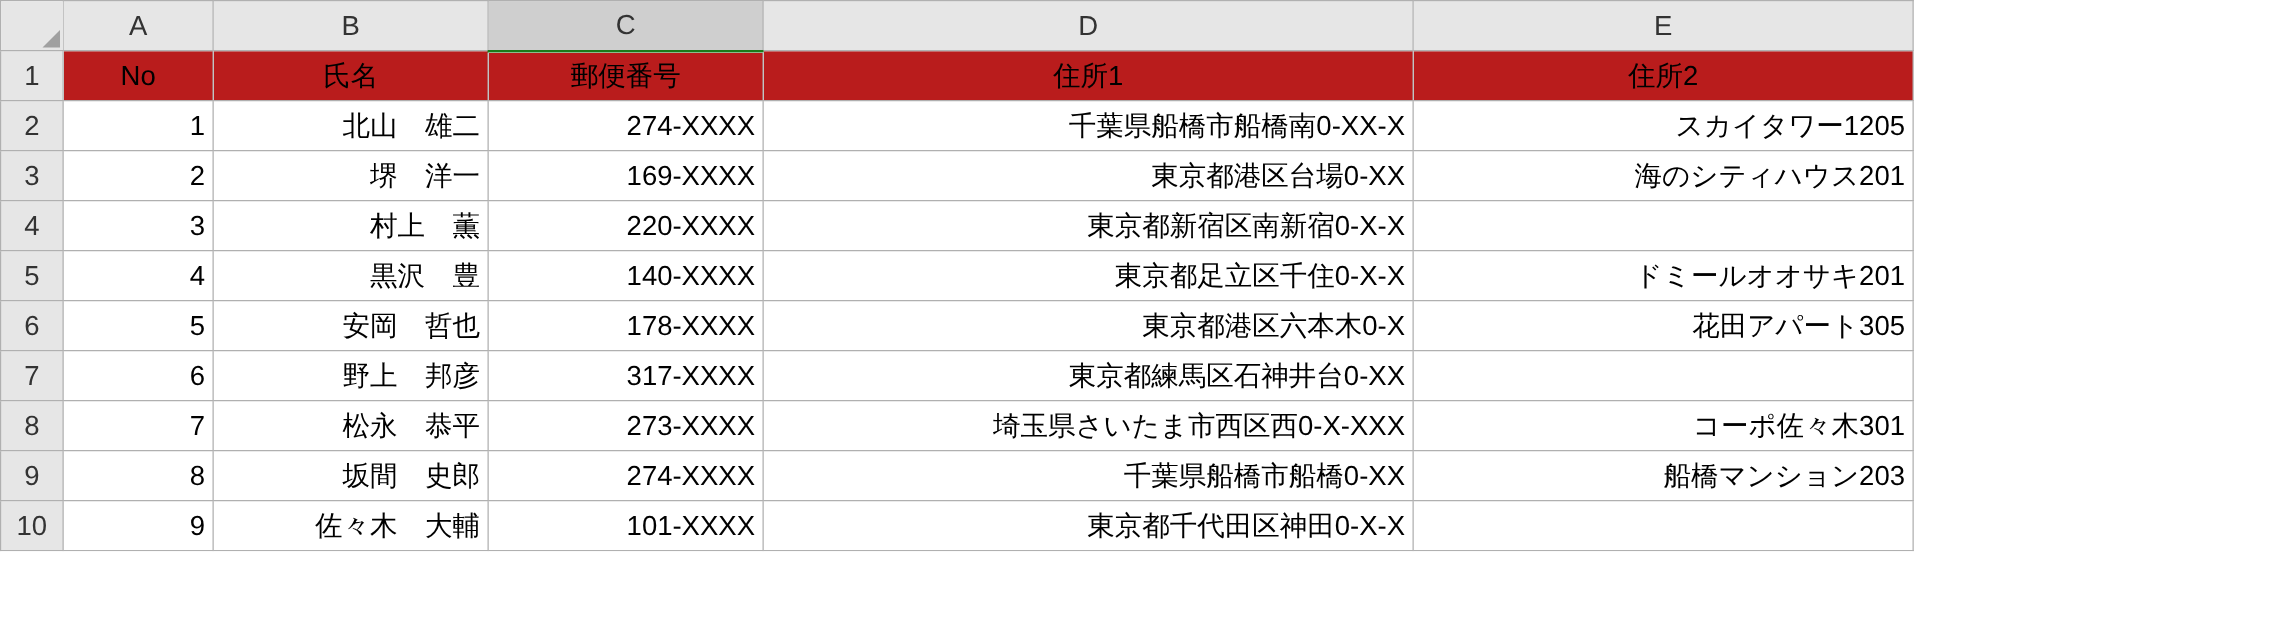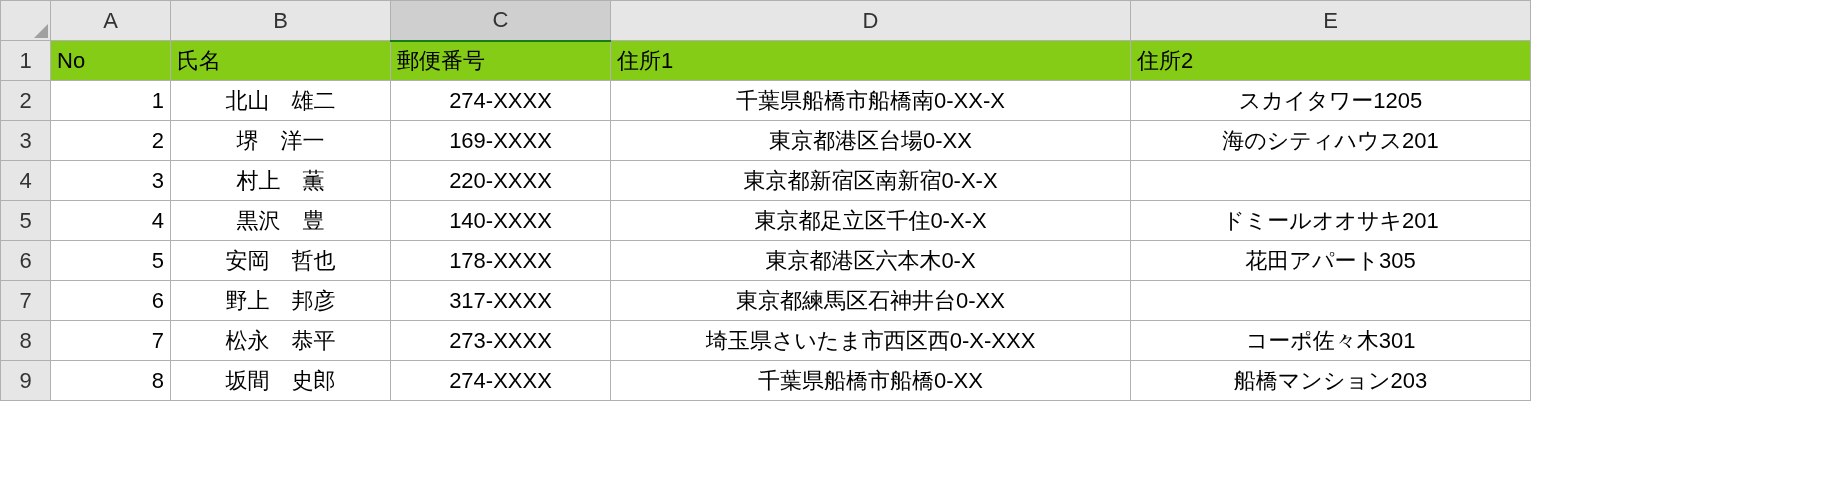--- a/index.html
+++ b/index.html
@@ -53,28 +53,29 @@
       background: #cfcfcf;
       border-bottom: 2px solid #1a7a1a;
     }
     .row-header {
       width: 50px;
       background: #e6e6e6;
       text-align: center;
       color: #333;
     }
     .data-header {
-      background: #84cc16;
+      background: #b91c1c;
+      text-align: center;
       font-weight: normal;
       color: #000;
       border: 1px solid #666;
     }
     .data-cell {
       background: #ffffff;
-      text-align: center;
+      text-align: right;
       border: 1px solid #666;
     }
     .data-cell.num {
       text-align: right;
     }
     .col-A { width: 120px; }
     .col-B { width: 220px; }
     .col-C { width: 220px; }
     .col-D { width: 520px; }
     .col-E { width: 400px; }
@@ -157,14 +158,22 @@
     <td class="data-cell">コーポ佐々木301</td>
   </tr>
   <tr>
     <th class="row-header">9</th>
     <td class="data-cell num">8</td>
     <td class="data-cell">坂間　史郎</td>
     <td class="data-cell">274-XXXX</td>
     <td class="data-cell">千葉県船橋市船橋0-XX</td>
     <td class="data-cell">船橋マンション203</td>
   </tr>
+  <tr>
+    <th class="row-header">10</th>
+    <td class="data-cell num">9</td>
+    <td class="data-cell">佐々木　大輔</td>
+    <td class="data-cell">101-XXXX</td>
+    <td class="data-cell">東京都千代田区神田0-X-X</td>
+    <td class="data-cell"></td>
+  </tr>
 </tbody>
   </table>
 
 </body></html>

